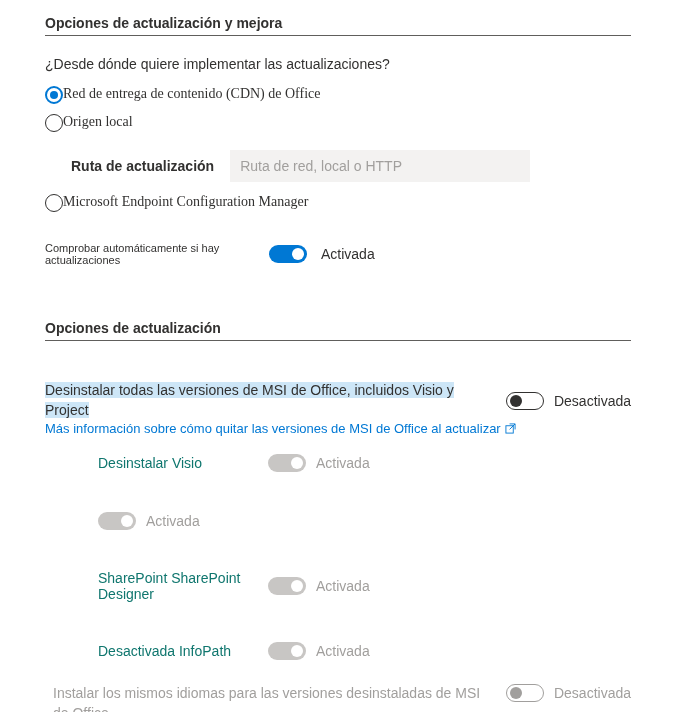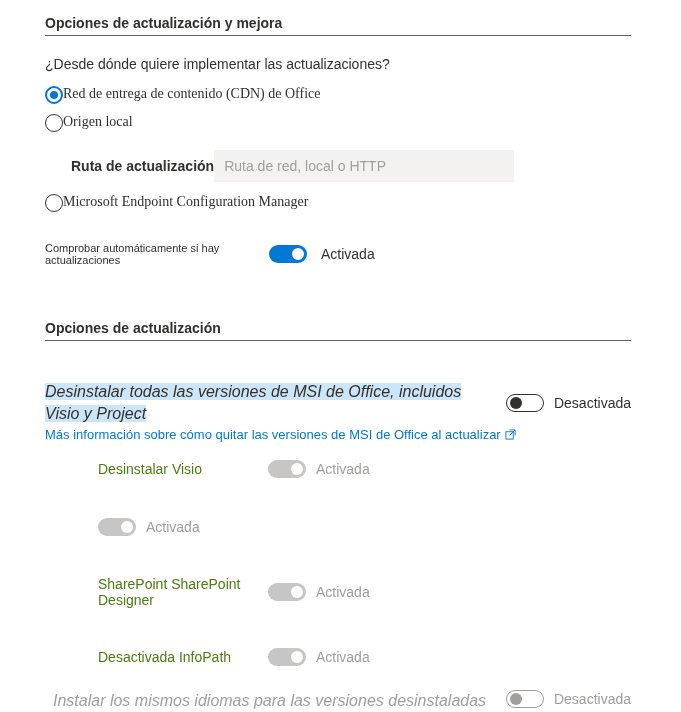--- a/index.html
+++ b/index.html
@@ -51,20 +51,21 @@
     .radio-inner {
       width: 8px;
       height: 8px;
       border-radius: 50%;
       background: #0078d4;
     }
     .indent {
       margin-left: 26px;
       display: flex;
       align-items: center;
+      gap: 16px;
       margin-bottom: 12px;
       margin-top: 18px;
     }
     .field-label {
       font-weight: 600;
       font-size: 14px;
     }
     .text-input {
       width: 300px;
       height: 32px;
@@ -151,23 +152,22 @@
       background: #cde6f7;
     }
     .option-row {
       display: flex;
       align-items: flex-start;
       gap: 14px;
       margin-bottom: 8px;
     }
     .option-label {
       flex: 1;
-      font-size: 16px;
+      font-size: 14px;
       line-height: 1.4;
-      font-style: italic;
     }
     .option-label.disabled {
       color: #a19f9d;
     }
     .link {
       color: #0078d4;
       font-size: 13px;
       text-decoration: none;
       display: inline-flex;
       align-items: center;
@@ -187,21 +187,21 @@
     }
     .sub-row {
       display: flex;
       align-items: center;
       margin-left: 53px;
       margin-bottom: 40px;
     }
     .sub-label {
       width: 170px;
       font-size: 14px;
-      color: #4d7c0f;
+      color: #0f766e;
       flex-shrink: 0;
     }
     .sub-controls {
       display: flex;
       align-items: center;
       gap: 10px;
     }
     .indent-option {
       margin-left: 8px;
     }

